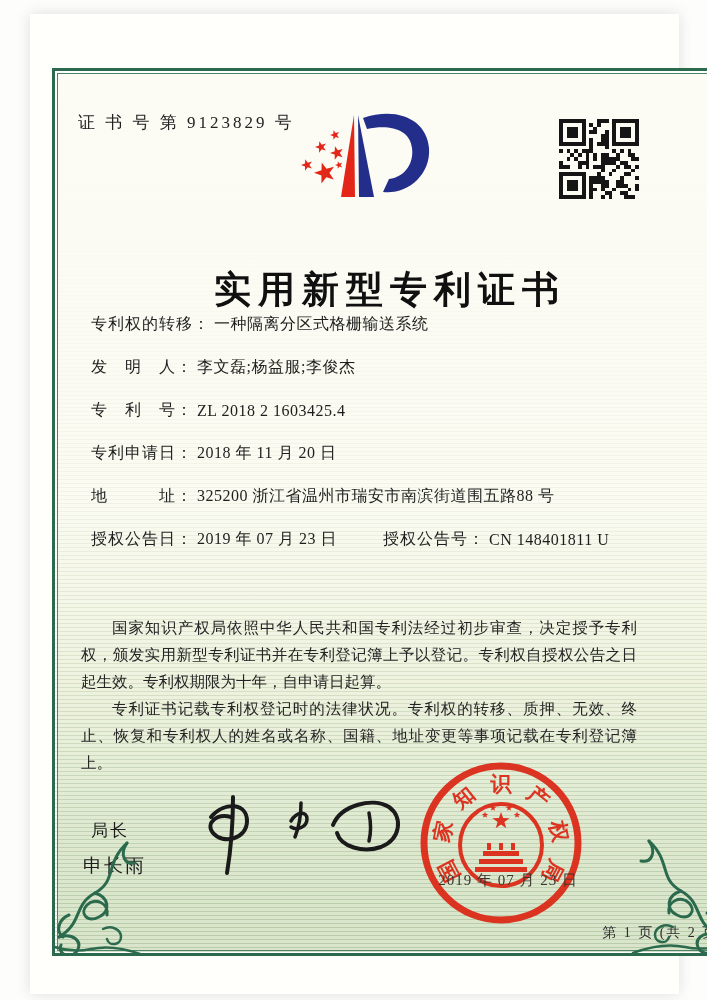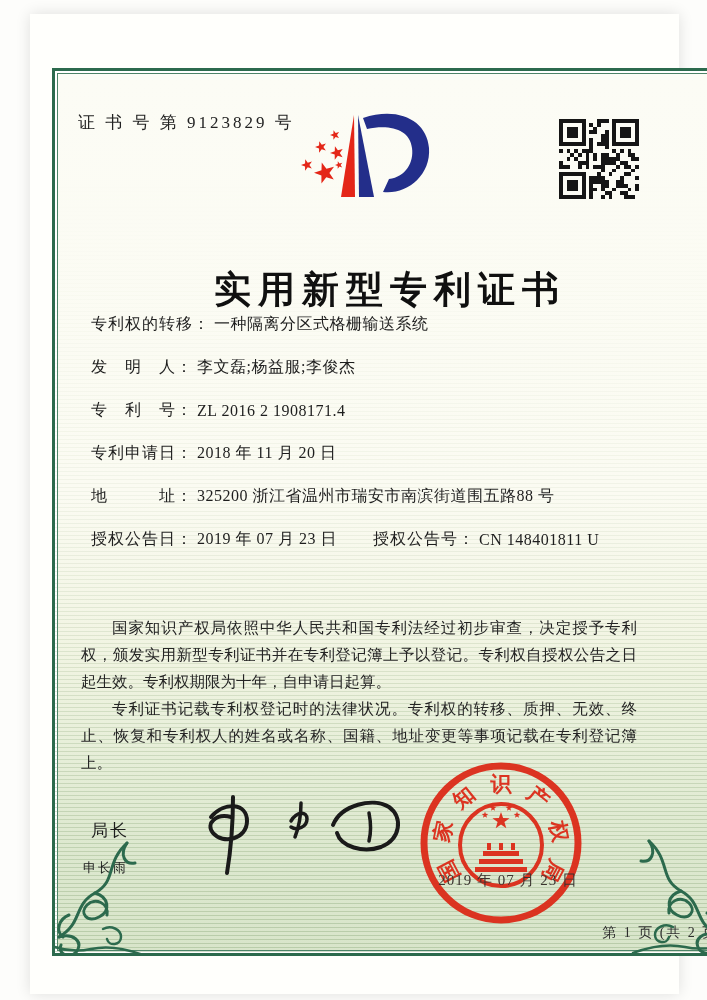--- a/index.html
+++ b/index.html
@@ -45,28 +45,28 @@
   .qr{position:absolute;left:504px;top:48px;width:80px;height:80px;}
   .title{
     position:absolute;left:0;top:150px;width:100%;
     text-align:center;font-size:37px;font-weight:bold;
     letter-spacing:7px;color:#101010;margin-top:44px;
   }
   .fields{position:absolute;left:36px;top:232px;width:545px;}
   .frow{height:43px;display:flex;align-items:center;font-size:16px;color:#1e1e1e;}
   .frow .lab{white-space:pre;letter-spacing:1px;}
   .frow .val{white-space:pre;margin-left:4px;letter-spacing:.5px;text-align:right;}
-  .frow .lab2{white-space:pre;margin-left:36px;letter-spacing:1px;}
+  .frow .lab2{white-space:pre;margin-left:46px;letter-spacing:1px;}
   .paras{
     position:absolute;left:26px;top:544px;width:556px;
     font-size:15.5px;line-height:1.74;color:#242424;text-align:justify;
   }
   .paras p{text-indent:2em;}
   .sig-title{position:absolute;left:36px;top:748px;font-size:17px;letter-spacing:2px;color:#1c1c1c;}
-  .sig-name{position:absolute;left:28px;top:782px;font-size:13px;letter-spacing:2px;color:#1c1c1c;margin-top:6px;}
+  .sig-name{position:absolute;left:28px;top:782px;font-size:19px;letter-spacing:2px;color:#1c1c1c;}
   .sig-script{position:absolute;left:118px;top:716px;width:250px;height:92px;}
   .seal{position:absolute;left:362px;top:688px;width:168px;height:168px;opacity:.94;}
   .seal-date{
     position:absolute;left:364px;top:800px;width:178px;text-align:center;
     font-size:15px;letter-spacing:1px;color:#3b3430;z-index:5;
   }
   .footer{
     position:absolute;left:0;top:853px;width:100%;text-align:right;
     font-size:14px;letter-spacing:2px;color:#2e2e2e;
   }
@@ -323,21 +323,21 @@
     <div class="frow">
       <span class="lab">专利权的转移：</span>
       <span class="val">一种隔离分区式格栅输送系统</span>
     </div>
     <div class="frow">
       <span class="lab">发　明　人：</span>
       <span class="val">李文磊;杨益服;李俊杰</span>
     </div>
     <div class="frow">
       <span class="lab">专　利　号：</span>
-      <span class="val">ZL 2016 2 1908171.4</span>
+      <span class="val">ZL 2018 2 1603425.4</span>
     </div>
     <div class="frow">
       <span class="lab">专利申请日：</span>
       <span class="val">2018 年 11 月 20 日</span>
     </div>
     <div class="frow">
       <span class="lab">地　　　址：</span>
       <span class="val">325200 浙江省温州市瑞安市南滨街道围五路88 号</span>
     </div>
     <div class="frow">

